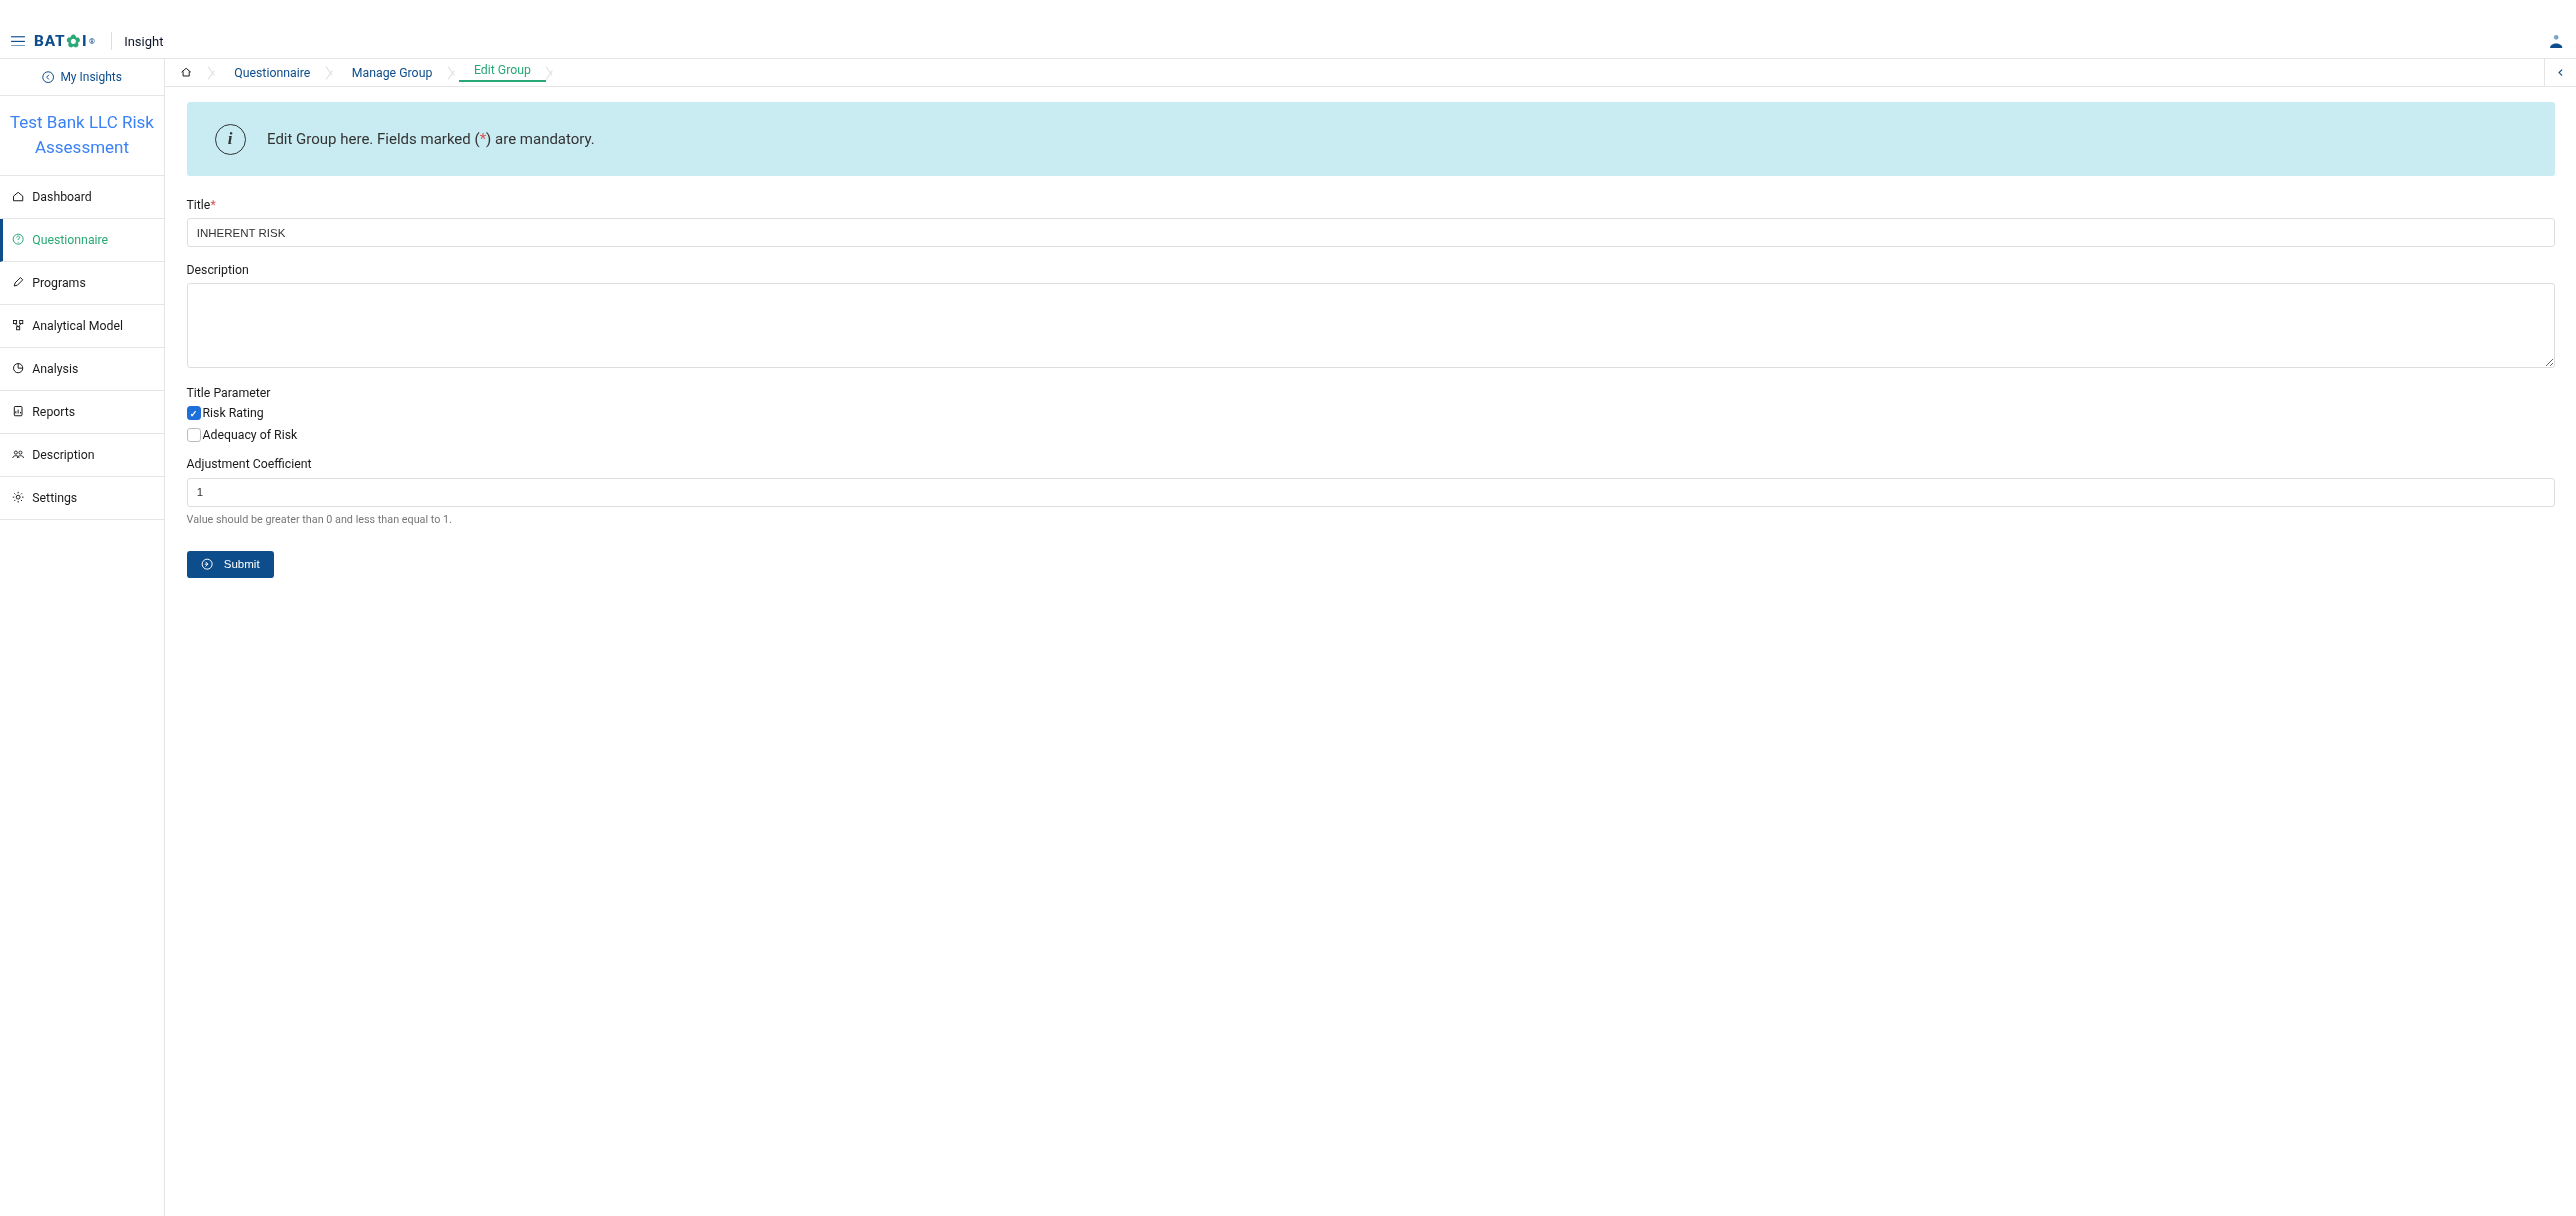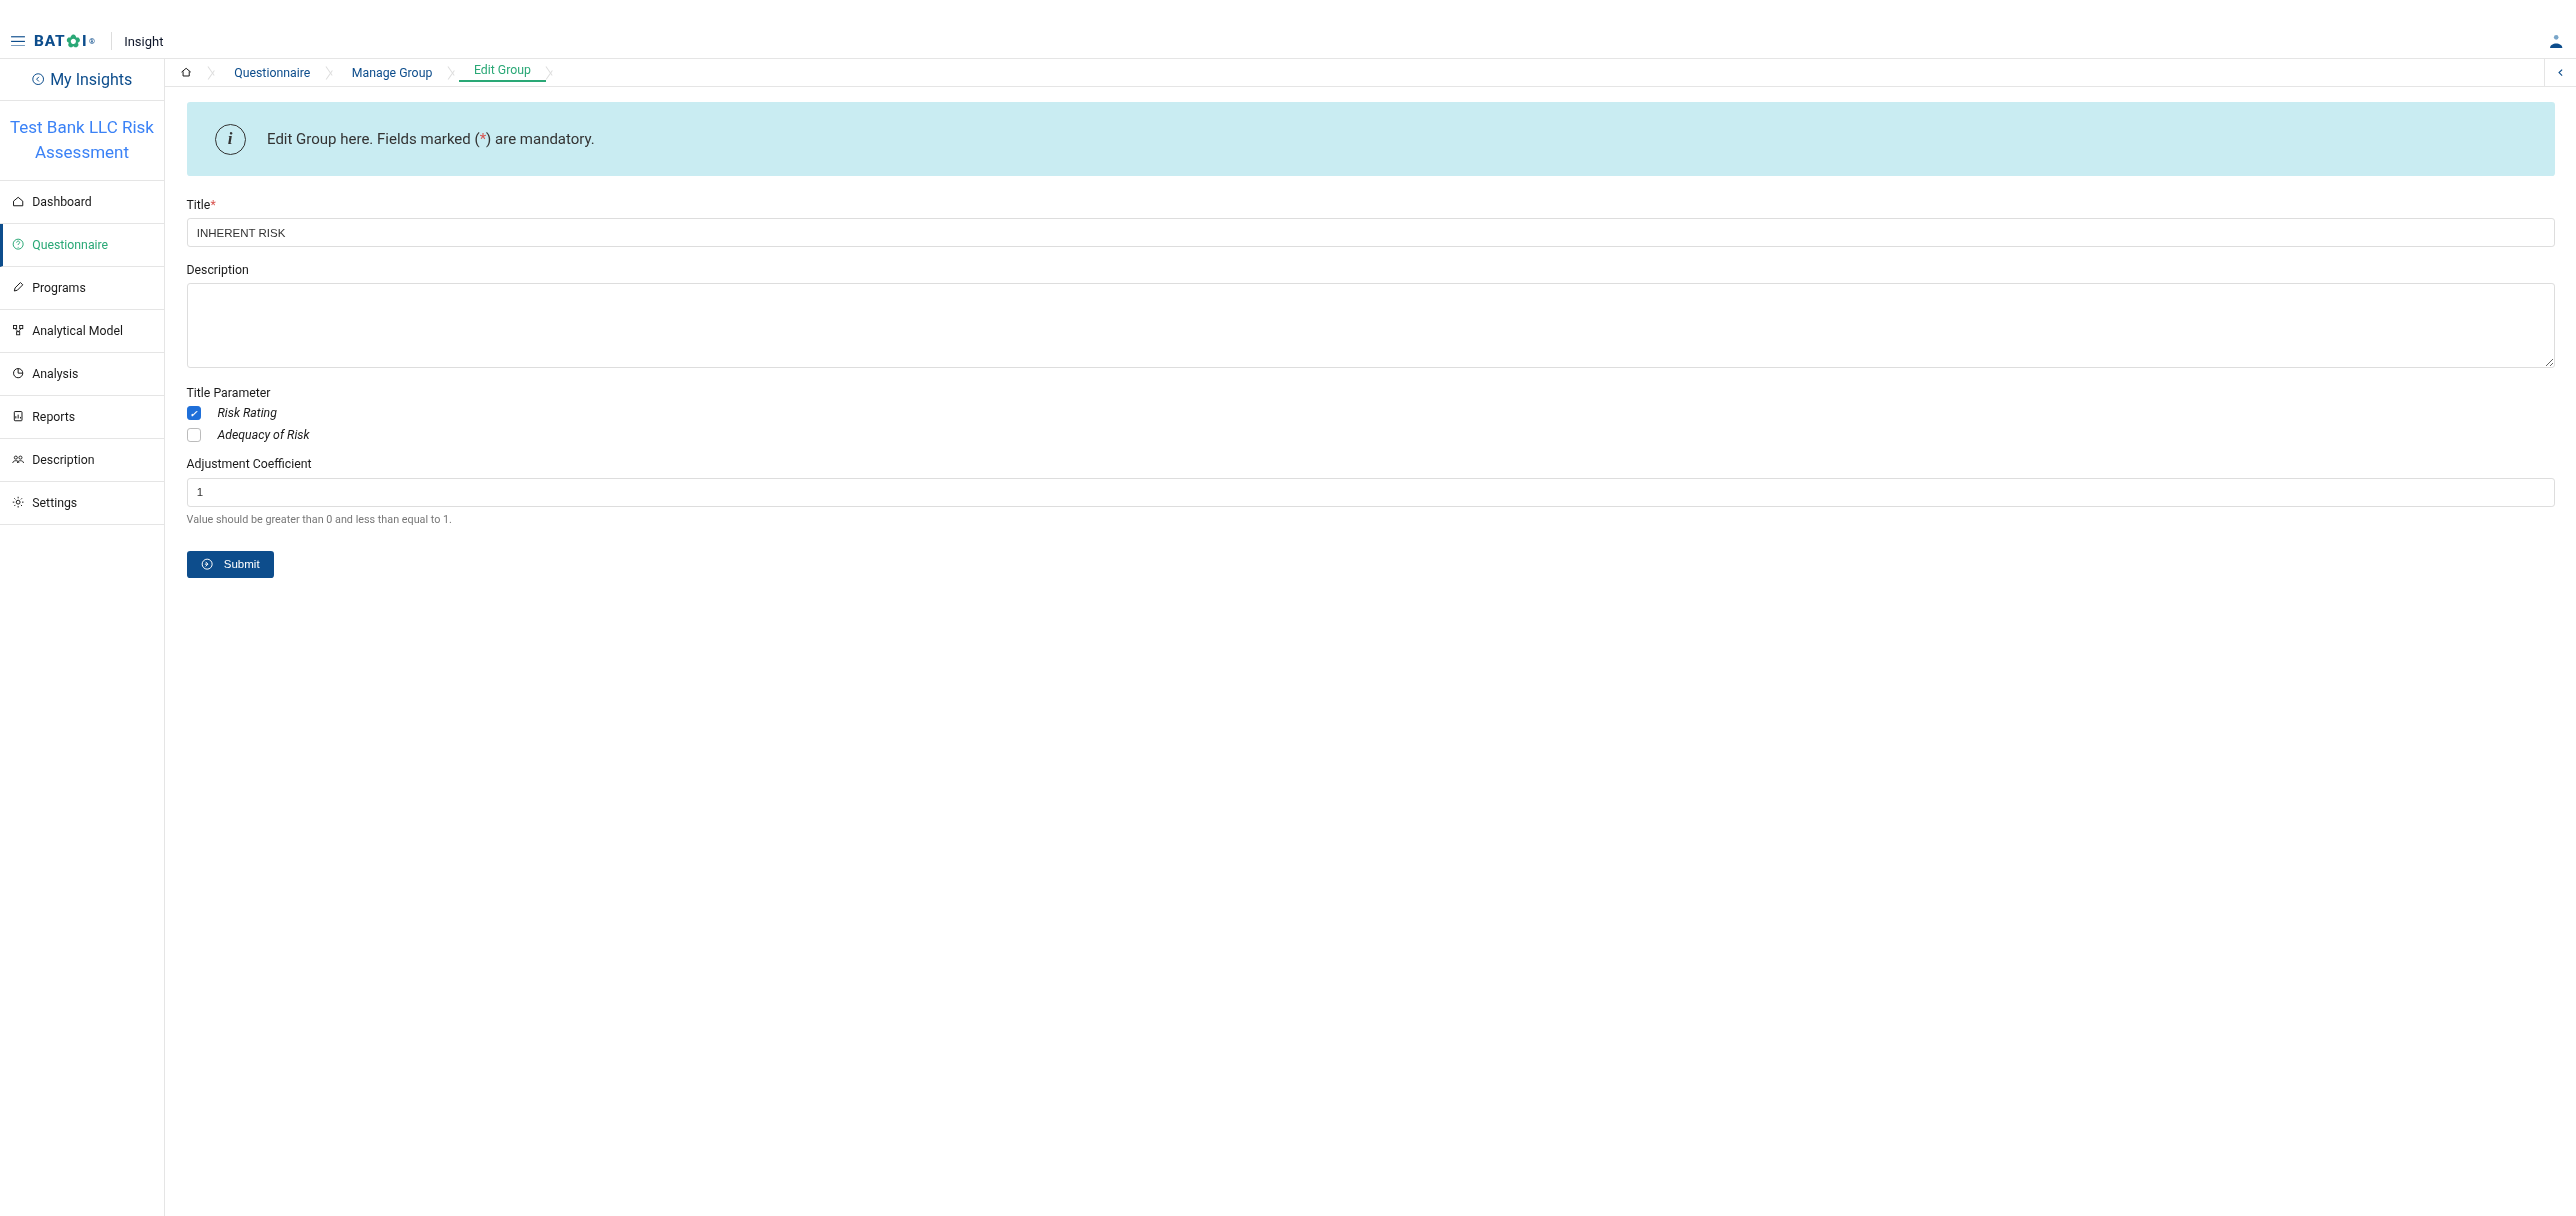--- a/index.html
+++ b/index.html
@@ -8,21 +8,21 @@
 .top-left { display: flex; align-items: center; gap: 9.2px; }
 .hamburger { cursor: pointer; color: #0d4d8c; display: flex; align-items: center; }
 .logo { display: flex; align-items: center; font-weight: 800; font-size: 15.4px; color: #0d4d8c; letter-spacing: 0.8px; }
 .logo-leaf { color: #2aa876; font-size: 17px; margin: 0 0.8px; }
 .logo-reg { font-size: 7.7px; vertical-align: super; margin-left: 1.5px; }
 .vdivider { width: 0.8px; height: 18.4px; background: #ddd; margin: 0 3.1px 0 6.1px; }
 .app-name { color: #0f172a; font-size: 13px; font-weight: 400; }
 .avatar { display: flex; align-items: center; }
 .layout { display: flex; min-height: calc(100vh - 35px); }
 .sidebar { width: 165px; border-right: 0.8px solid #e5e5e5; background: #fff; }
-.my-insights { display: flex; align-items: center; gap: 6.1px; padding: 10.8px 15.4px; border-bottom: 0.8px solid #e5e5e5; color: #0d4d8c; font-size: 16px; cursor: pointer; justify-content: center; text-align: right; }
+.my-insights { display: flex; align-items: center; gap: 6.1px; padding: 10.8px 15.4px; border-bottom: 0.8px solid #e5e5e5; color: #0d4d8c; font-size: 12px; cursor: pointer; justify-content: center; text-align: right; }
 .my-insights svg { flex-shrink: 0; }
 .project-title { text-align: center; padding: 14px 4px; font-size: 17px; color: #3b82f6; border-bottom: 0.8px solid #e5e5e5; line-height: 1.5; }
 .nav-item { display: flex; align-items: center; gap: 7.7px; padding: 14px 12.3px; font-size: 12.3px; color: #1a1a1a; border-bottom: 0.8px solid #e5e5e5; cursor: pointer; }
 .nav-item.active { color: #2aa876; border-left: 3.1px solid #0d4d8c; padding-left: 9.2px; }
 .nav-item svg { flex-shrink: 0; }
 .main { flex: 1; display: flex; flex-direction: column; }
 .breadcrumb-bar { display: flex; align-items: center; border-bottom: 0.8px solid #e5e5e5; height: 28px; }
 .bc-home { padding: 0 15.4px; display: flex; align-items: center; color: #1a1a1a; }
 .bc-item { padding: 0 15.4px; font-size: 12.3px; cursor: pointer; }
 .bc-item.link { color: #0d4d8c; }
@@ -30,21 +30,21 @@
 .bc-right { margin-left: auto; border-left: 0.8px solid #e5e5e5; padding: 0 10.8px; color: #0d4d8c; cursor: pointer; height: 100%; display: flex; align-items: center; }
 .content { padding: 15.4px 21.5px; }
 .info-box { background: #c9ecf2; border-radius: 3.1px; padding: 21.5px 28px; display: flex; align-items: center; gap: 21.5px; margin-bottom: 21.5px; }
 .info-icon { width: 31px; height: 31px; border: 1.5px solid #333; border-radius: 50%; display: flex; align-items: center; justify-content: center; font-style: italic; font-family: Georgia, serif; font-size: 17px; font-weight: bold; color: #333; }
 .info-text { color: #333; font-size: 15px; }
 .required-star { color: #d9534f; }
 .form-group { margin-bottom: 15.4px; }
 .form-label { font-size: 12.3px; color: #1a1a1a; display: block; margin-bottom: 6.1px; }
 .form-input { width: 100%; border: 0.8px solid #ddd; border-radius: 3.1px; padding: 7.7px 9.2px; font-size: 11.5px; color: #333; }
 .form-textarea { width: 100%; border: 0.8px solid #ddd; border-radius: 3.1px; padding: 7.7px 9.2px; font-size: 11.5px; min-height: 85px; resize: vertical; }
-.checkbox-row { display: flex; align-items: center; gap: 17px; margin-bottom: 7.7px; font-style: italic; }
+.checkbox-row { display: flex; align-items: center; gap: 2px; margin-bottom: 7.7px; }
 .checkbox { width: 14px; height: 14px; border: 0.8px solid #bbb; border-radius: 3.1px; display: flex; align-items: center; justify-content: center; cursor: pointer; }
 .checkbox.checked { background: #1e6fd9; border-color: #1e6fd9; }
 .checkbox.checked::after { content: "✓"; color: #fff; font-size: 9.2px; font-weight: bold; }
 .checkbox-label { font-size: 12.3px; color: #1a1a1a; }
 .help-text { font-size: 10.8px; color: #777; margin-top: 6.1px; }
 .submit-btn { display: inline-flex; align-items: center; gap: 11px; background: #0d4d8c; color: #fff; border: none; border-radius: 3.1px; padding: 7.7px 14px; font-size: 11.5px; cursor: pointer; margin-top: 9.2px; }
 .submit-btn svg { flex-shrink: 0; }
 .chev { width: 10.8px; height: 28px; position: relative; }
 .chev::before, .chev::after { content: ""; position: absolute; left: 0; width: 10.8px; height: 0.8px; background: #ddd; }
 .chev::before { top: 7px; transform: rotate(55deg); transform-origin: left; }

